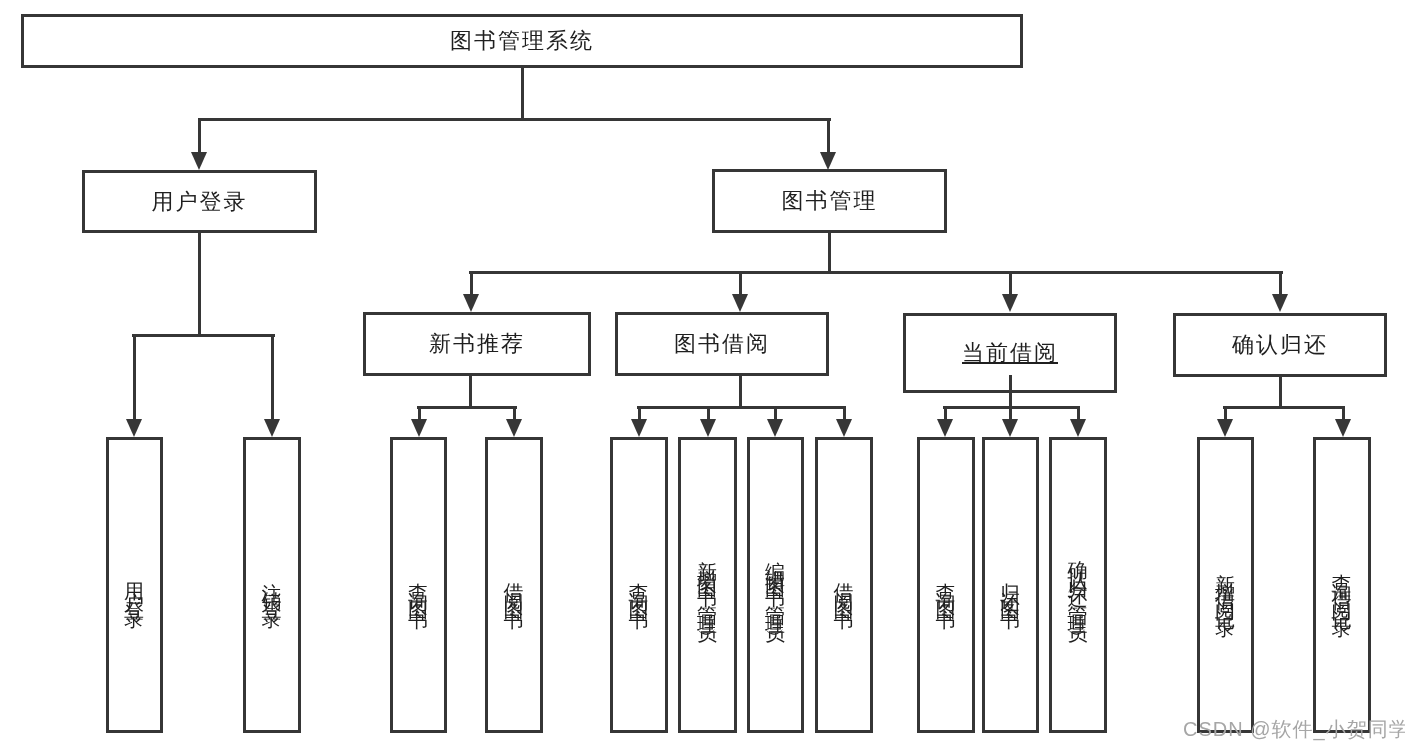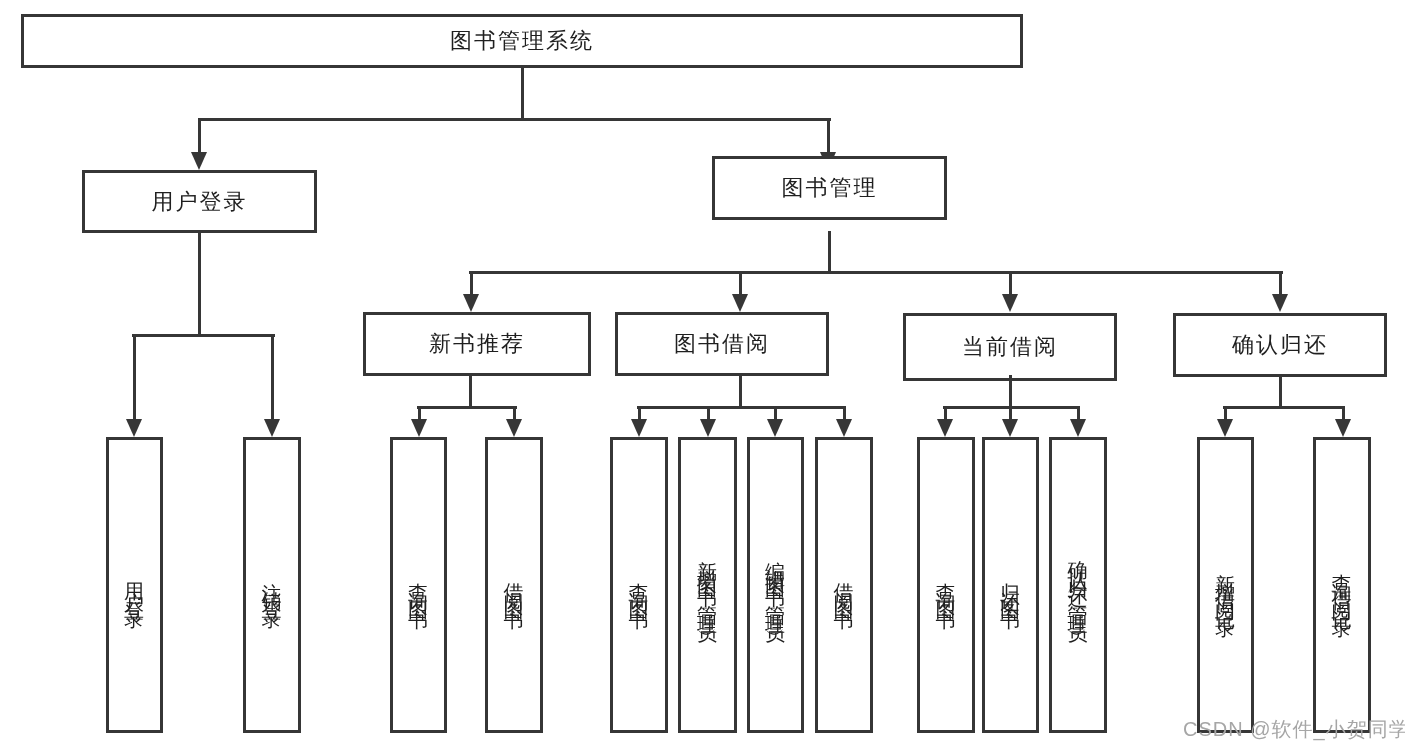--- a/index.html
+++ b/index.html
@@ -82,21 +82,21 @@
   <div class="vline" style="left:521px; top:66px; height:54px;"></div>
   <div class="hline" style="left:198px; top:118px; width:633px;"></div>
   <div class="vline" style="left:198px; top:118px; height:38px;"></div>
   <div class="arrow" style="left:191px; top:152px;"></div>
   <div class="vline" style="left:827px; top:118px; height:38px;"></div>
   <div class="arrow" style="left:820px; top:152px;"></div>
 
   <div class="box hbox" style="left:82px; top:170px; width:235px; height:63px;">
     <span>用户登录</span>
   </div>
-  <div class="box hbox" style="left:712px; top:156px; width:235px; height:64px;">
+  <div class="box hbox" style="left:712px; top:169px; width:235px; height:64px;">
     <span>图书管理</span>
   </div>
 
   <div class="vline" style="left:198px; top:231px; height:106px;"></div>
   <div class="hline" style="left:132px; top:334px; width:143px;"></div>
   <div class="vline" style="left:133px; top:334px; height:90px;"></div>
   <div class="arrow" style="left:126px; top:419px;"></div>
   <div class="vline" style="left:271px; top:334px; height:90px;"></div>
   <div class="arrow" style="left:264px; top:419px;"></div>
 
@@ -110,21 +110,21 @@
   <div class="arrow" style="left:1002px; top:294px;"></div>
   <div class="vline" style="left:1279px; top:271px; height:28px;"></div>
   <div class="arrow" style="left:1272px; top:294px;"></div>
 
   <div class="box hbox" style="left:363px; top:312px; width:228px; height:64px;">
     <span>新书推荐</span>
   </div>
   <div class="box hbox" style="left:615px; top:312px; width:214px; height:64px;">
     <span>图书借阅</span>
   </div>
-  <div class="box hbox" style="left:903px; top:313px; width:214px; height:68px;">
+  <div class="box hbox" style="left:903px; top:313px; width:214px; height:80px;text-decoration:underline;">
     <span>当前借阅</span>
   </div>
   <div class="box hbox" style="left:1173px; top:313px; width:214px; height:64px;">
     <span>确认归还</span>
   </div>
 
   <div class="vline" style="left:469px; top:374px; height:35px;"></div>
   <div class="hline" style="left:417px; top:406px; width:100px;"></div>
   <div class="vline" style="left:418px; top:406px; height:18px;"></div>
   <div class="arrow" style="left:411px; top:419px;"></div>

